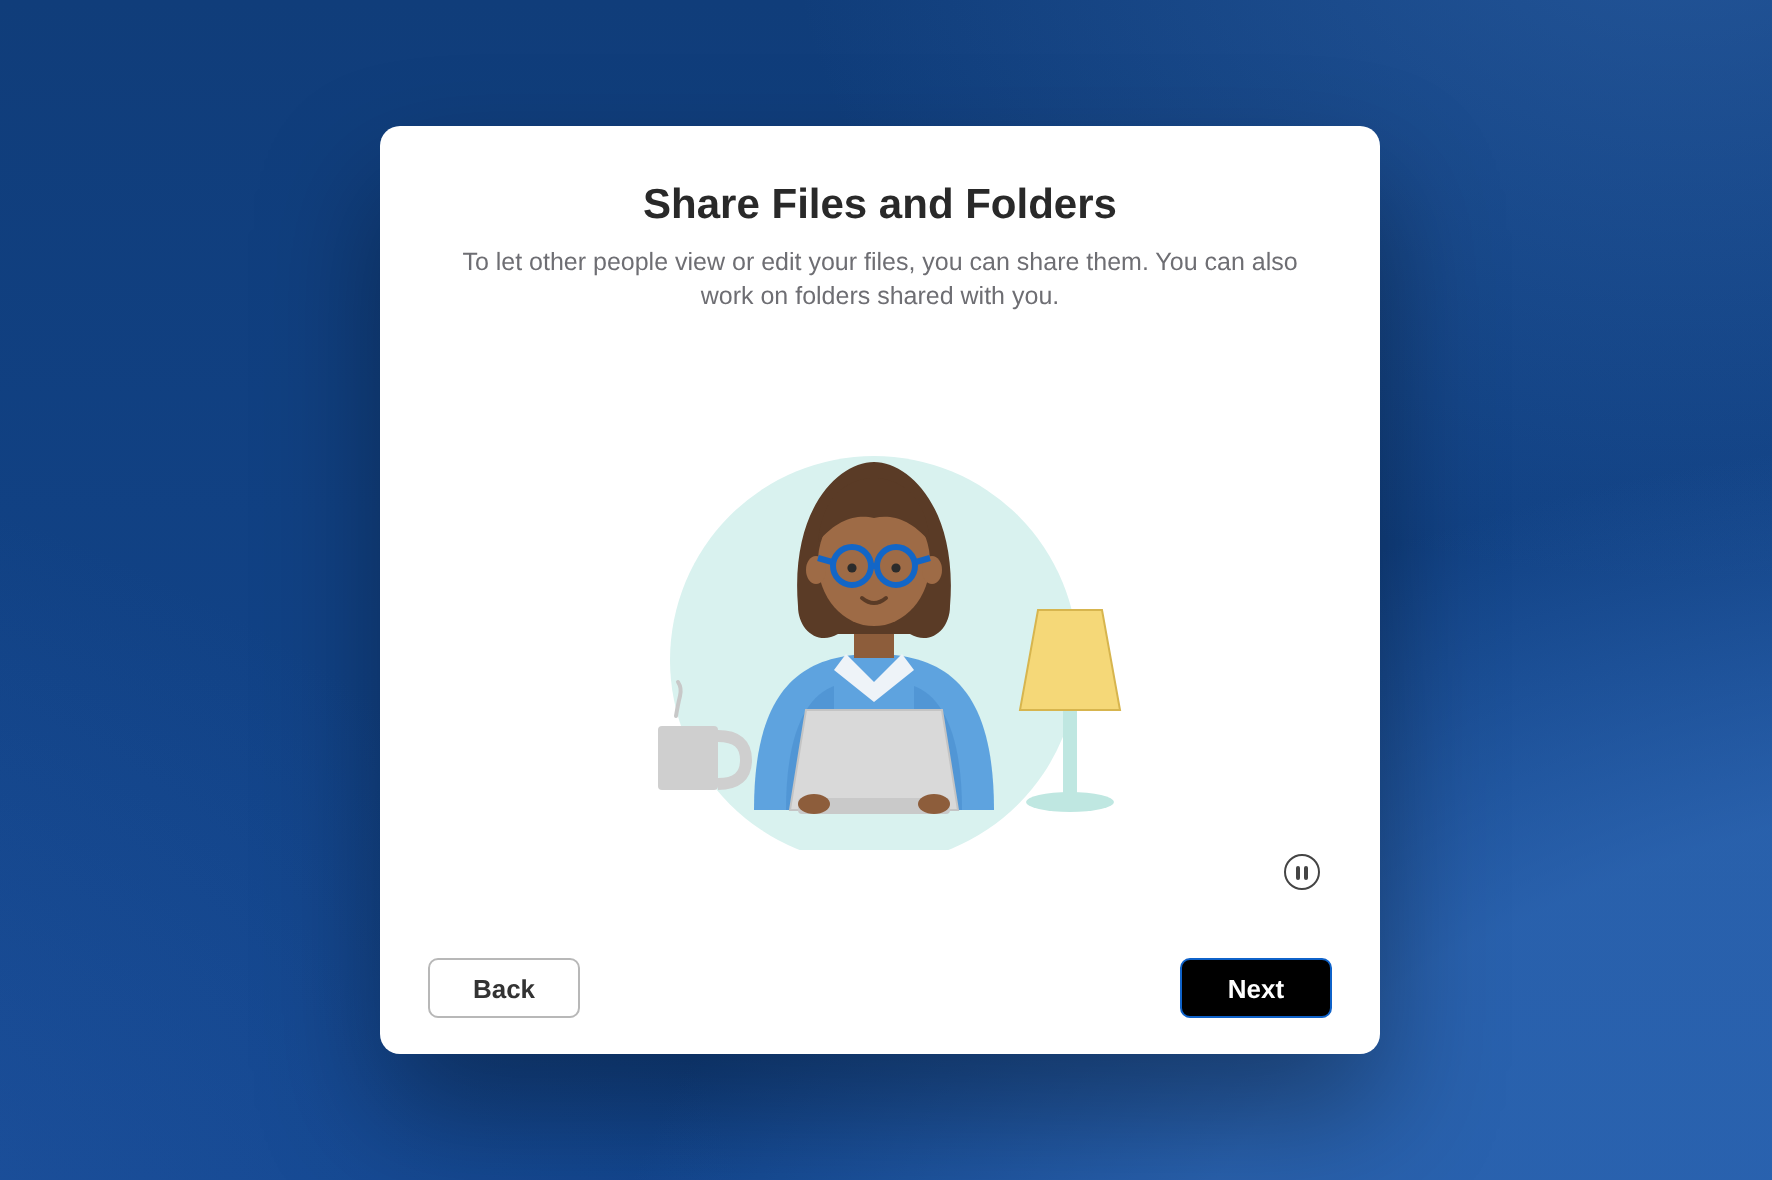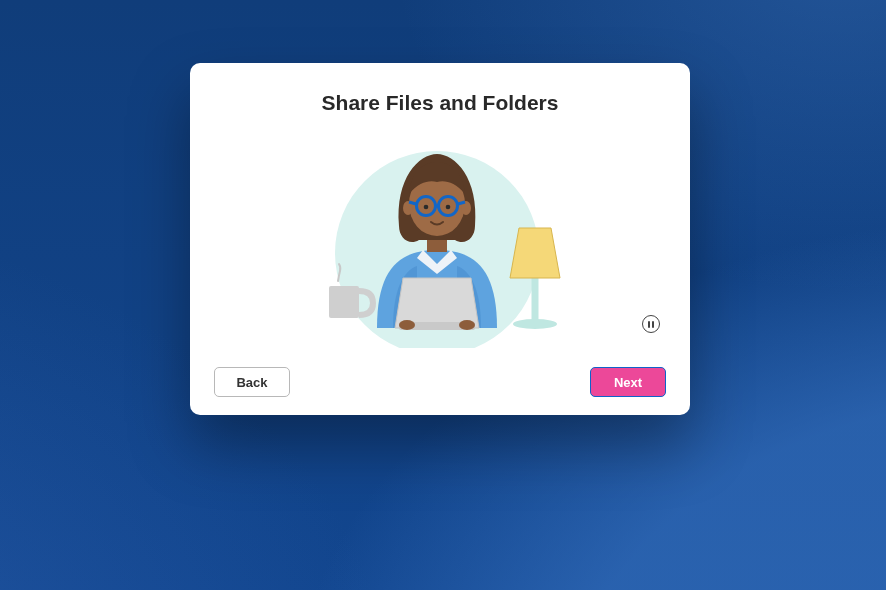--- a/index.html
+++ b/index.html
@@ -14,21 +14,21 @@
       position: absolute; inset: 0;
       background:
         radial-gradient(1400px 900px at 120% 120%, rgba(60,120,200,0.55) 0%, rgba(60,120,200,0.55) 35%, rgba(20,60,130,0) 55%),
         radial-gradient(1200px 900px at -30% 120%, rgba(50,100,180,0.5) 0%, rgba(20,60,130,0) 55%),
         radial-gradient(900px 700px at 95% -10%, rgba(70,130,210,0.35) 0%, rgba(20,60,130,0) 50%),
         linear-gradient(#103d7a,#12468f);
     }
     .dialog {
       position: absolute;
       left: 190px; top: 63px;
-      width: 500px; height: 352px;
+      width: 500px; height: 464px;
       background: #fff;
       border-radius: 10px;
       box-shadow: 0 30px 60px rgba(0,0,0,0.35);
       display: flex; flex-direction: column;
       padding: 22px 24px 18px 24px;
     }
     .title {
       text-align: center;
       font-size: 21px;
       font-weight: 700;
@@ -68,32 +68,33 @@
       font-weight: 600;
       padding: 0 16px;
       cursor: pointer;
       display: inline-flex; align-items: center; justify-content: center;
     }
     .btn-back {
       background: #fff; color: #333;
       border: 1px solid #b8b8b8;
     }
     .btn-next {
-      background: #ec4899; color: #fff;
+      background: #000000; color: #fff;
       border: 1px solid #0f62c9;
     }
     svg.illus { width: 310px; height: 230px; display: block; }
   </style>
 </head>
 <body>
 
 <div class="bg-swoosh"></div>
 
 <div class="dialog">
   <div class="title">Share Files and Folders</div>
+  <div class="subtitle">To let other people view or edit your files, you can share them. You can also work on folders shared with you.</div>
 
   <div class="illus-wrap">
     <svg class="illus" viewBox="0 0 310 230">
 
       <circle cx="152" cy="135" r="102" fill="#d9f2ef"></circle>
 
       <g>
         <ellipse cx="250" cy="206" rx="22" ry="5" fill="#bfe7e1"></ellipse>
         <rect x="246.5" y="160" width="7" height="46" fill="#bfe7e1"></rect>
         <path d="M225 160 L275 160 L266 110 L234 110 Z" fill="#f5d878" stroke="#d7b54e" stroke-width="1"></path>

